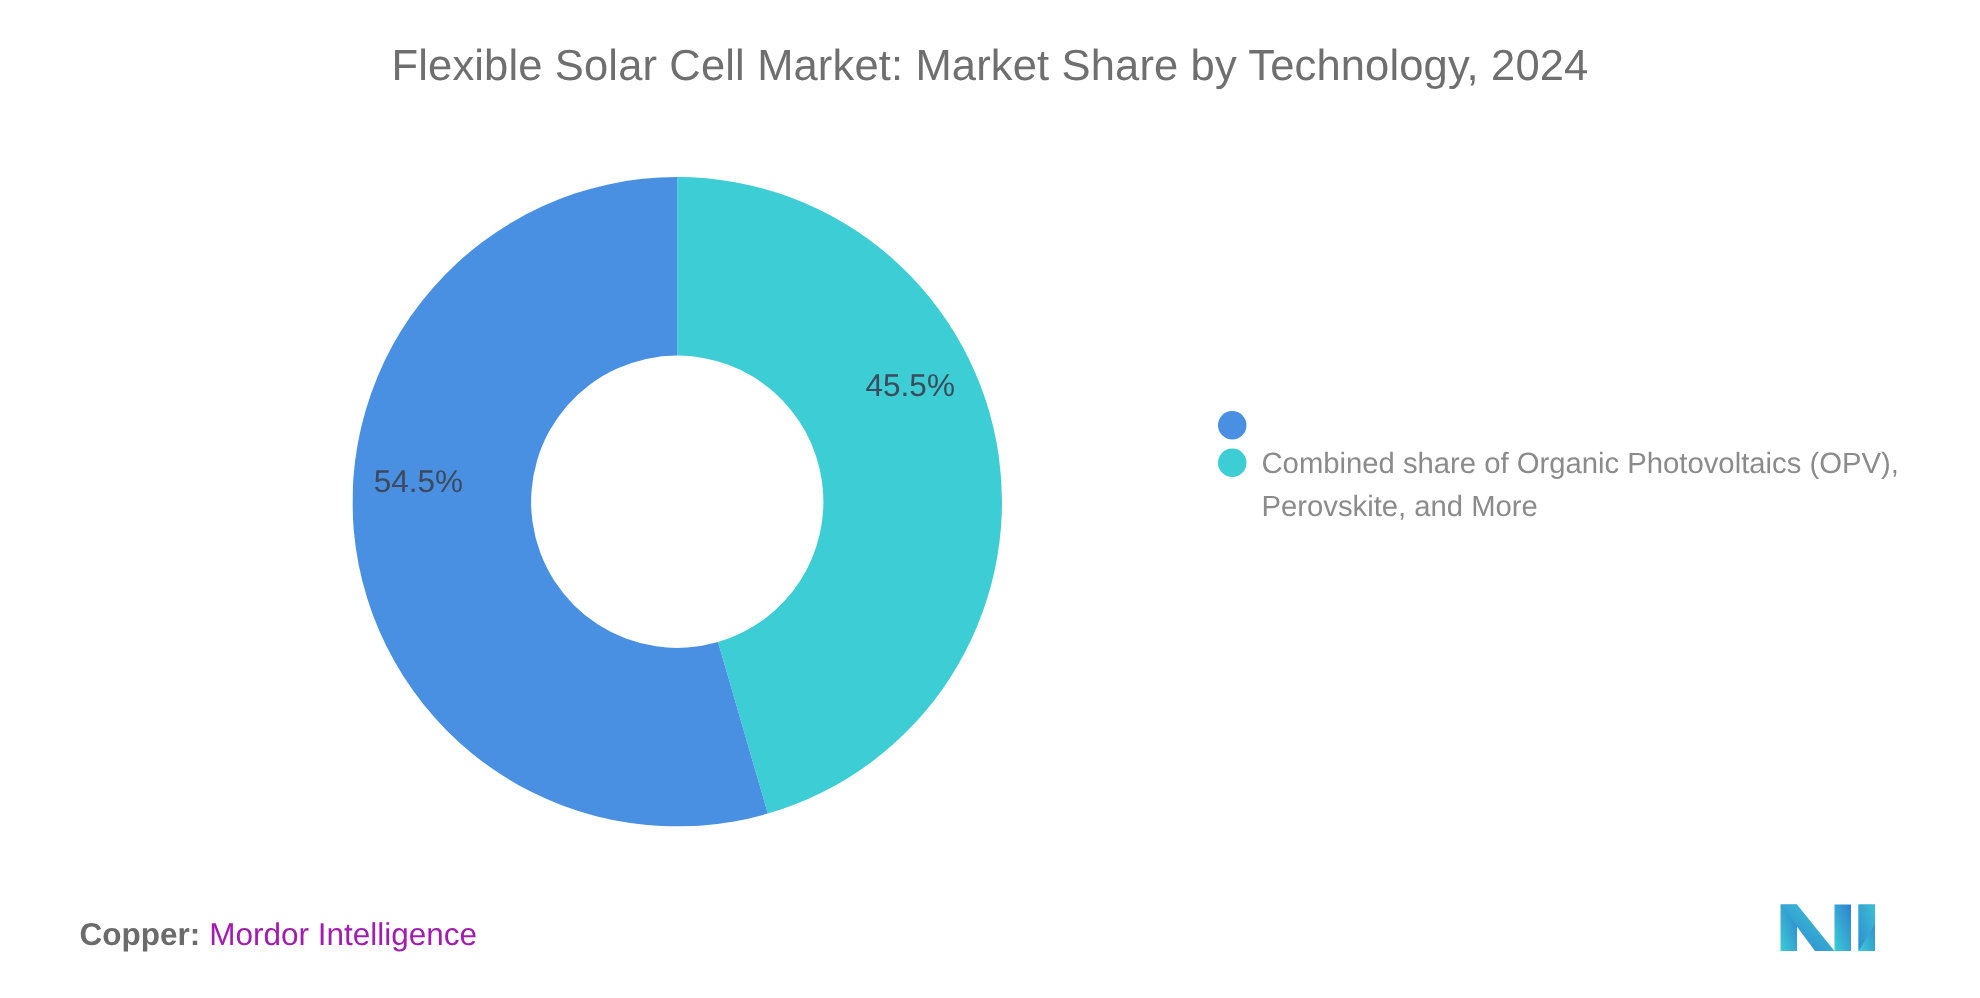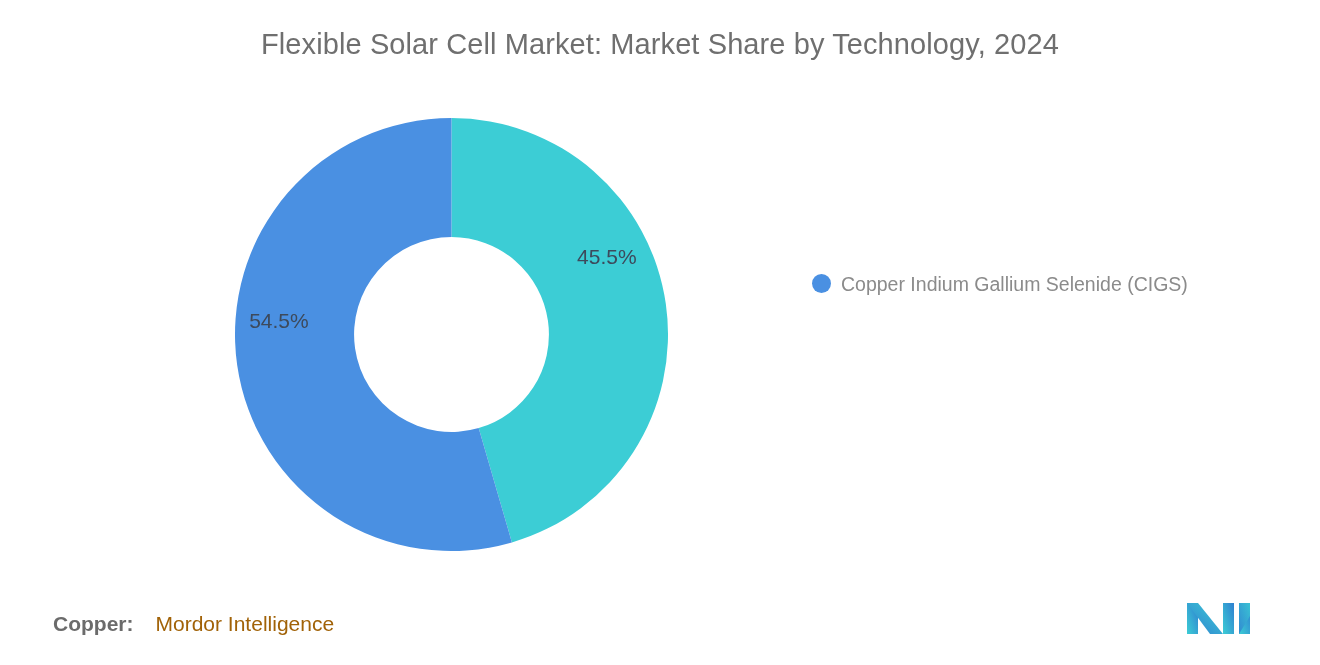--- a/index.html
+++ b/index.html
@@ -84,22 +84,22 @@
     font-size: 21px;
     color: #8b8b8b;
     white-space: nowrap;
   }
   #source-prefix {
     font-weight: 700;
     color: #6b6b6b;
   }
   #source-value {
     font-weight: 400;
-    color: #a16207;
-    margin-left: 22px;
+    color: #a21caf;
+    margin-left: 6px;
   }
   #brand-logo {
     position: absolute;
     left: 1183px;
     top: 594px;
     width: 74px;
     height: 42px;
   }
 </style>
 </head>
@@ -117,21 +117,24 @@
             L 216.49999999999997 119.075 A 97.425 97.425 0 1 0 243.6807085058719 310.0566123270762 Z" fill="#4a90e2"></path>
 
     <text id="slice-label-0" class="slice-label" text-anchor="middle" dominant-baseline="middle" x="43.93803292189662" y="204.73590528831193">54.5%</text>
     <text id="slice-label-1" class="slice-label" text-anchor="middle" dominant-baseline="middle" x="371.82509457249546" y="140.4070213337963">45.5%</text>
   </svg>
 </div>
 
 <div id="legend">
   <div class="legend-item">
     <span class="legend-swatch" id="sw0" style="background: rgb(74, 144, 226);"></span>
-    <span class="legend-label">Copper Indium Gallium Selenide (CIGS)</span>
+  </div>
+  <div class="legend-item">
+    <span class="legend-swatch" id="sw1" style="background: rgb(60, 205, 213);"></span>
+    <span class="legend-label">Combined share of Organic Photovoltaics (OPV), Perovskite, and More</span>
   </div>
 </div>
 
 <div id="source-line">
   <span id="source-prefix">Copper:</span><span id="source-value">Mordor Intelligence</span>
 </div>
 
 <svg id="brand-logo" viewBox="0 0 74 42">
   <defs>
     <linearGradient id="miGradA" x1="0" y1="1" x2="1" y2="0">

